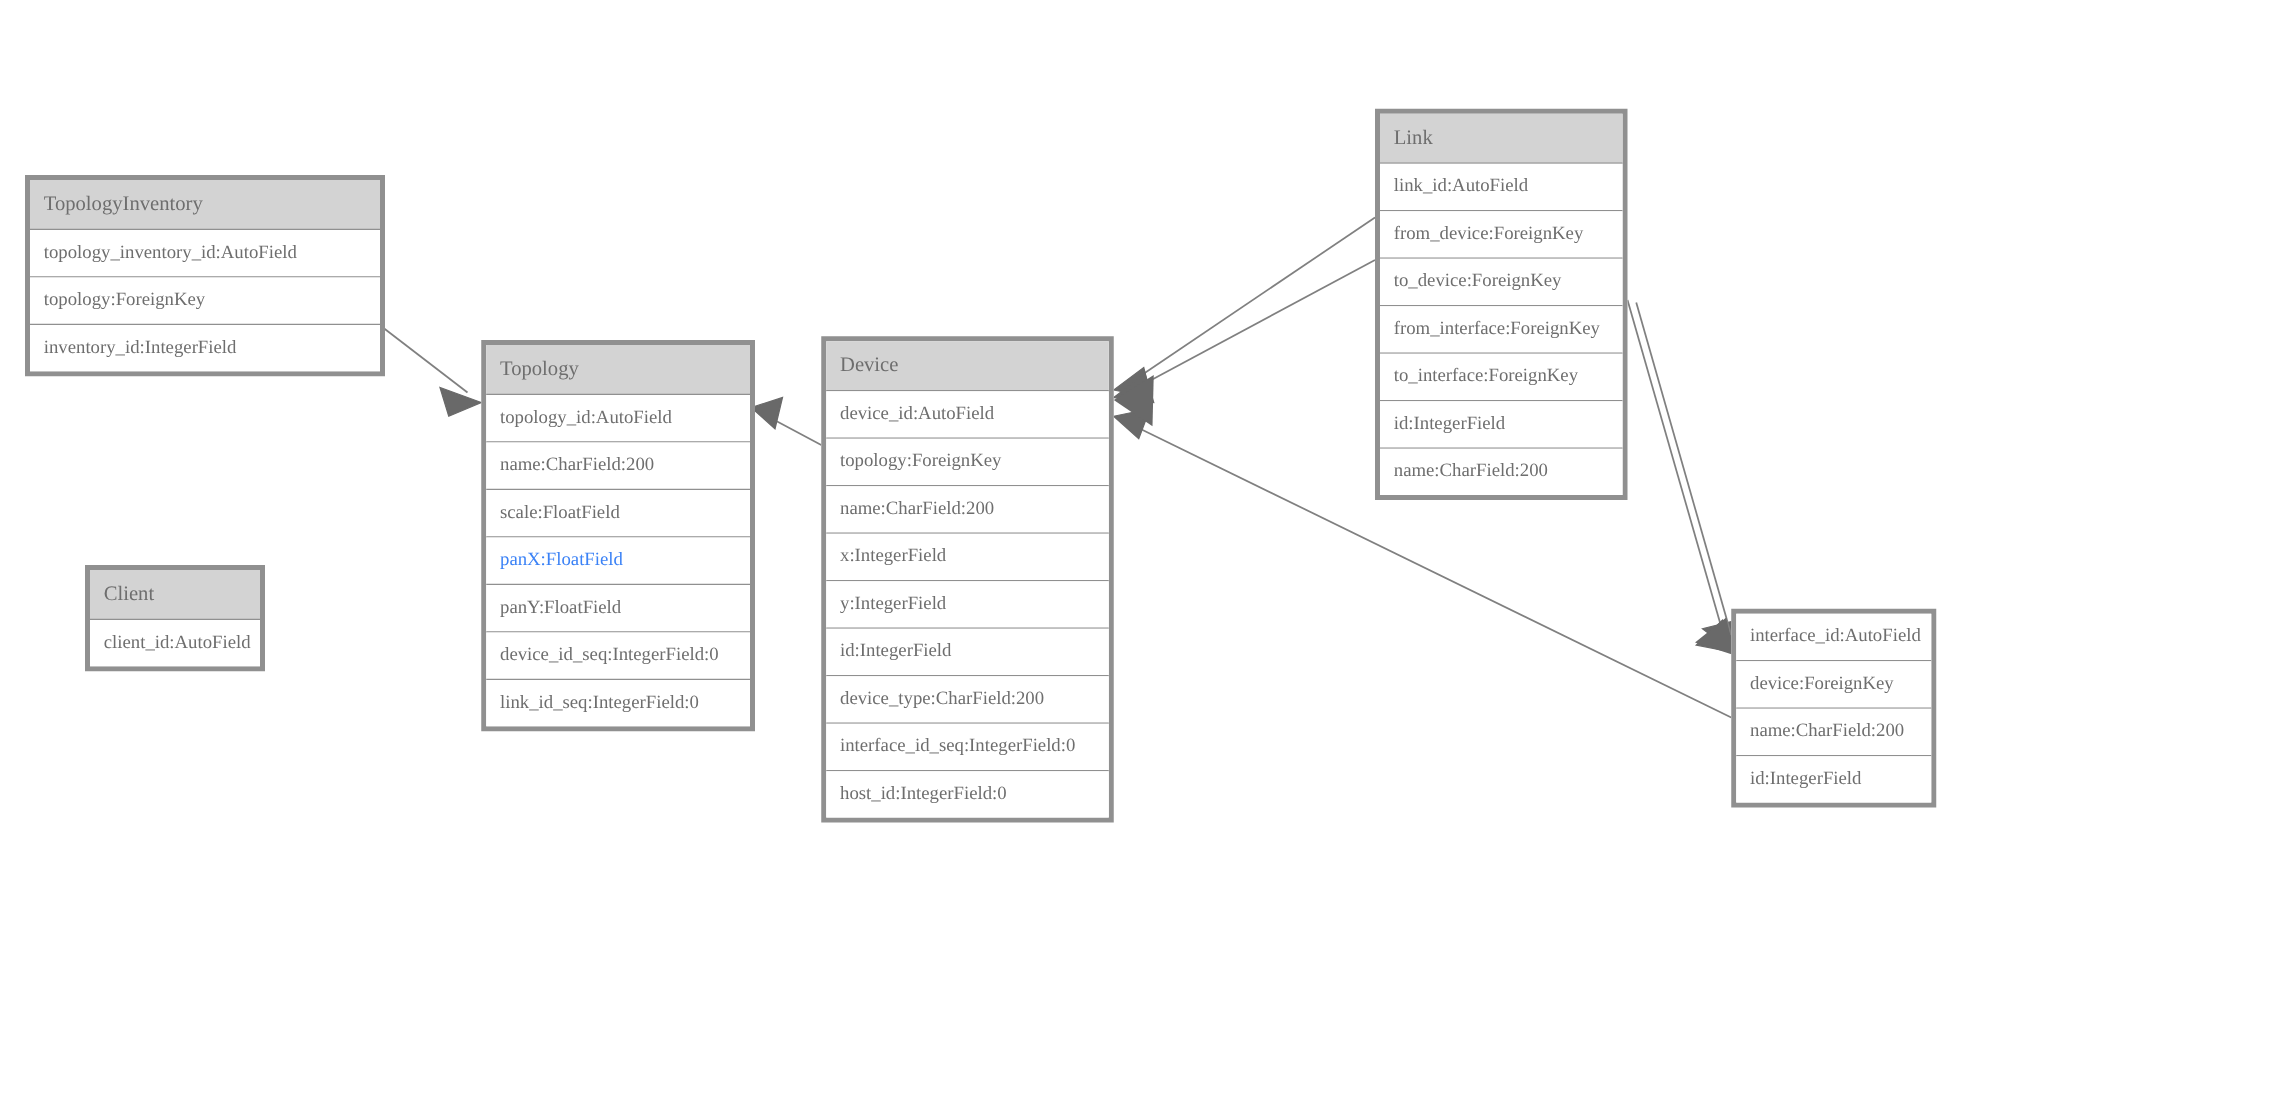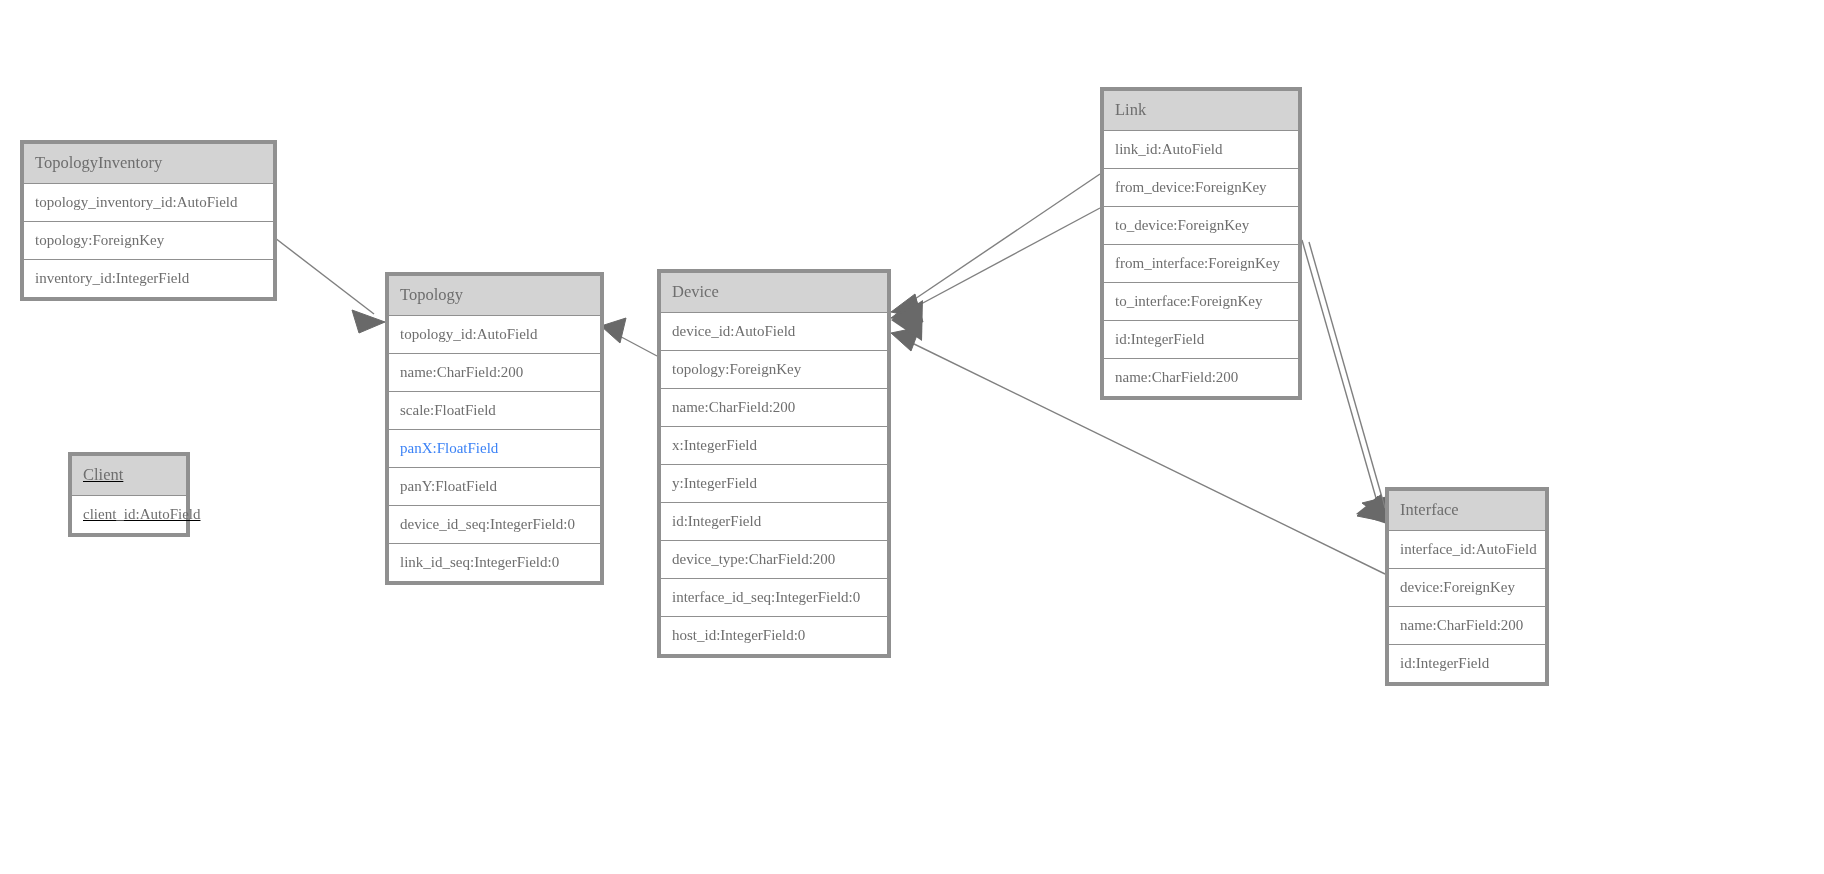--- a/index.html
+++ b/index.html
@@ -101,27 +101,27 @@
       <polygon points="1387,522 1357,516 1378,496" fill="#696969" stroke="#696969" stroke-width="1"></polygon>
     </g>
 
     <g>
       <polygon points="1387,524 1356,514 1381,494" fill="#696969"></polygon>
     </g>
 
   </svg>
 
   <div id="entity-layer">
-      <div class="entity" style="left: 20px; top: 140px; width: 257px; border-color: rgb(144, 144, 144);">
+      <div class="entity" style="left: 20px; top: 140px; width: 288px; border-color: rgb(144, 144, 144);">
         <div class="entity-header" style="background: rgb(211, 211, 211); color: rgb(110, 110, 110); border-bottom-color: rgb(144, 144, 144);">TopologyInventory</div>
         <div class="entity-row" style="color: rgb(110, 110, 110); border-bottom-color: rgb(144, 144, 144);">topology_inventory_id:AutoField</div>
         <div class="entity-row" style="color: rgb(110, 110, 110); border-bottom-color: rgb(144, 144, 144);">topology:ForeignKey</div>
         <div class="entity-row" style="color: rgb(110, 110, 110); border-bottom-color: rgb(144, 144, 144);">inventory_id:IntegerField</div>
       </div>
-      <div class="entity" style="left: 68px; top: 452px; width: 122px; border-color: rgb(144, 144, 144); text-decoration: underline;">
+      <div class="entity" style="left: 68px; top: 452px; width: 144px; border-color: rgb(144, 144, 144);">
         <div class="entity-header" style="background: rgb(211, 211, 211); color: rgb(110, 110, 110); border-bottom-color: rgb(144, 144, 144);">Client</div>
         <div class="entity-row" style="color: rgb(110, 110, 110); border-bottom-color: rgb(144, 144, 144);">client_id:AutoField</div>
       </div>
       <div class="entity" style="left: 385px; top: 272px; width: 219px; border-color: rgb(144, 144, 144);">
         <div class="entity-header" style="background: rgb(211, 211, 211); color: rgb(110, 110, 110); border-bottom-color: rgb(144, 144, 144);">Topology</div>
         <div class="entity-row" style="color: rgb(110, 110, 110); border-bottom-color: rgb(144, 144, 144);">topology_id:AutoField</div>
         <div class="entity-row" style="color: rgb(110, 110, 110); border-bottom-color: rgb(144, 144, 144);">name:CharField:200</div>
         <div class="entity-row" style="color: rgb(110, 110, 110); border-bottom-color: rgb(144, 144, 144);">scale:FloatField</div>
         <div class="entity-row" style="color: #3b82f6; border-bottom-color: rgb(144, 144, 144);">panX:FloatField</div>
         <div class="entity-row" style="color: rgb(110, 110, 110); border-bottom-color: rgb(144, 144, 144);">panY:FloatField</div>
@@ -144,21 +144,20 @@
         <div class="entity-header" style="background: rgb(211, 211, 211); color: rgb(110, 110, 110); border-bottom-color: rgb(144, 144, 144);">Link</div>
         <div class="entity-row" style="color: rgb(110, 110, 110); border-bottom-color: rgb(144, 144, 144);">link_id:AutoField</div>
         <div class="entity-row" style="color: rgb(110, 110, 110); border-bottom-color: rgb(144, 144, 144);">from_device:ForeignKey</div>
         <div class="entity-row" style="color: rgb(110, 110, 110); border-bottom-color: rgb(144, 144, 144);">to_device:ForeignKey</div>
         <div class="entity-row" style="color: rgb(110, 110, 110); border-bottom-color: rgb(144, 144, 144);">from_interface:ForeignKey</div>
         <div class="entity-row" style="color: rgb(110, 110, 110); border-bottom-color: rgb(144, 144, 144);">to_interface:ForeignKey</div>
         <div class="entity-row" style="color: rgb(110, 110, 110); border-bottom-color: rgb(144, 144, 144);">id:IntegerField</div>
         <div class="entity-row" style="color: rgb(110, 110, 110); border-bottom-color: rgb(144, 144, 144);">name:CharField:200</div>
       </div>
       <div class="entity" style="left: 1385px; top: 487px; width: 164px; border-color: rgb(144, 144, 144);">
-        <div class="entity-header" style="background: rgb(211, 211, 211); color: rgb(110, 110, 110); border-bottom-color: rgb(144, 144, 144);">Interface</div>
         <div class="entity-row" style="color: rgb(110, 110, 110); border-bottom-color: rgb(144, 144, 144);">interface_id:AutoField</div>
         <div class="entity-row" style="color: rgb(110, 110, 110); border-bottom-color: rgb(144, 144, 144);">device:ForeignKey</div>
         <div class="entity-row" style="color: rgb(110, 110, 110); border-bottom-color: rgb(144, 144, 144);">name:CharField:200</div>
         <div class="entity-row" style="color: rgb(110, 110, 110); border-bottom-color: rgb(144, 144, 144);">id:IntegerField</div>
       </div>
     </div>
 
 </div>
 
 </body></html>

